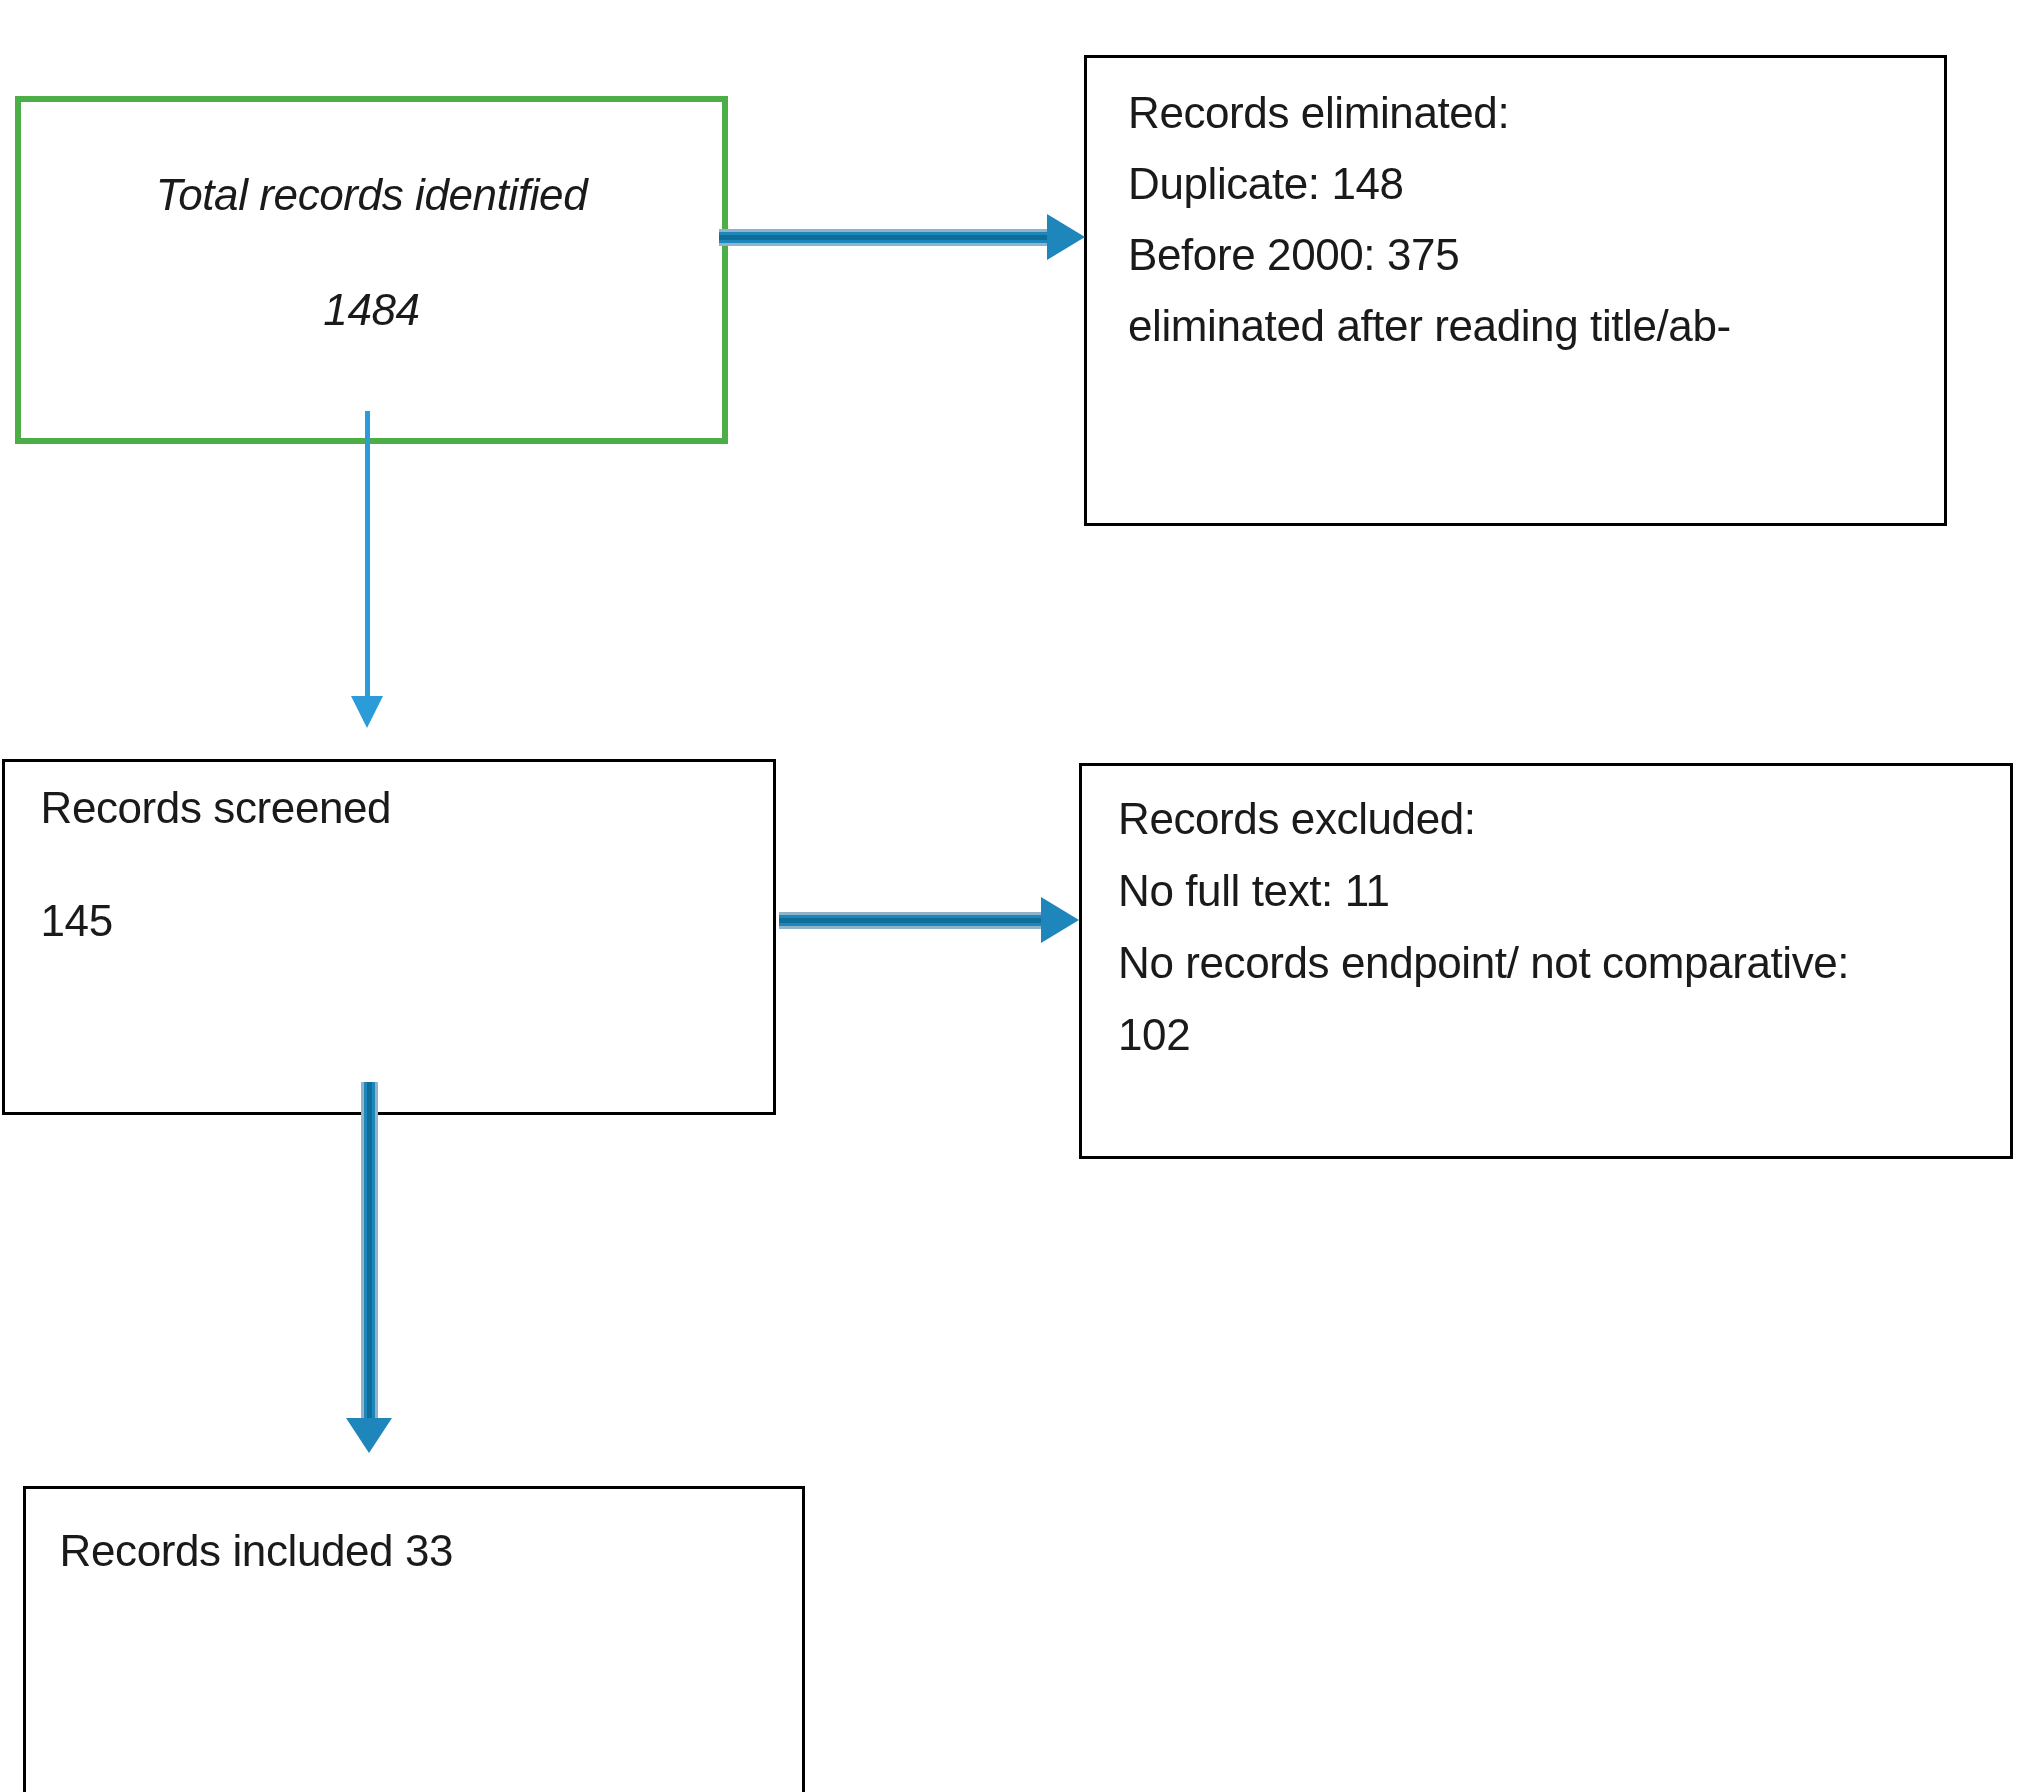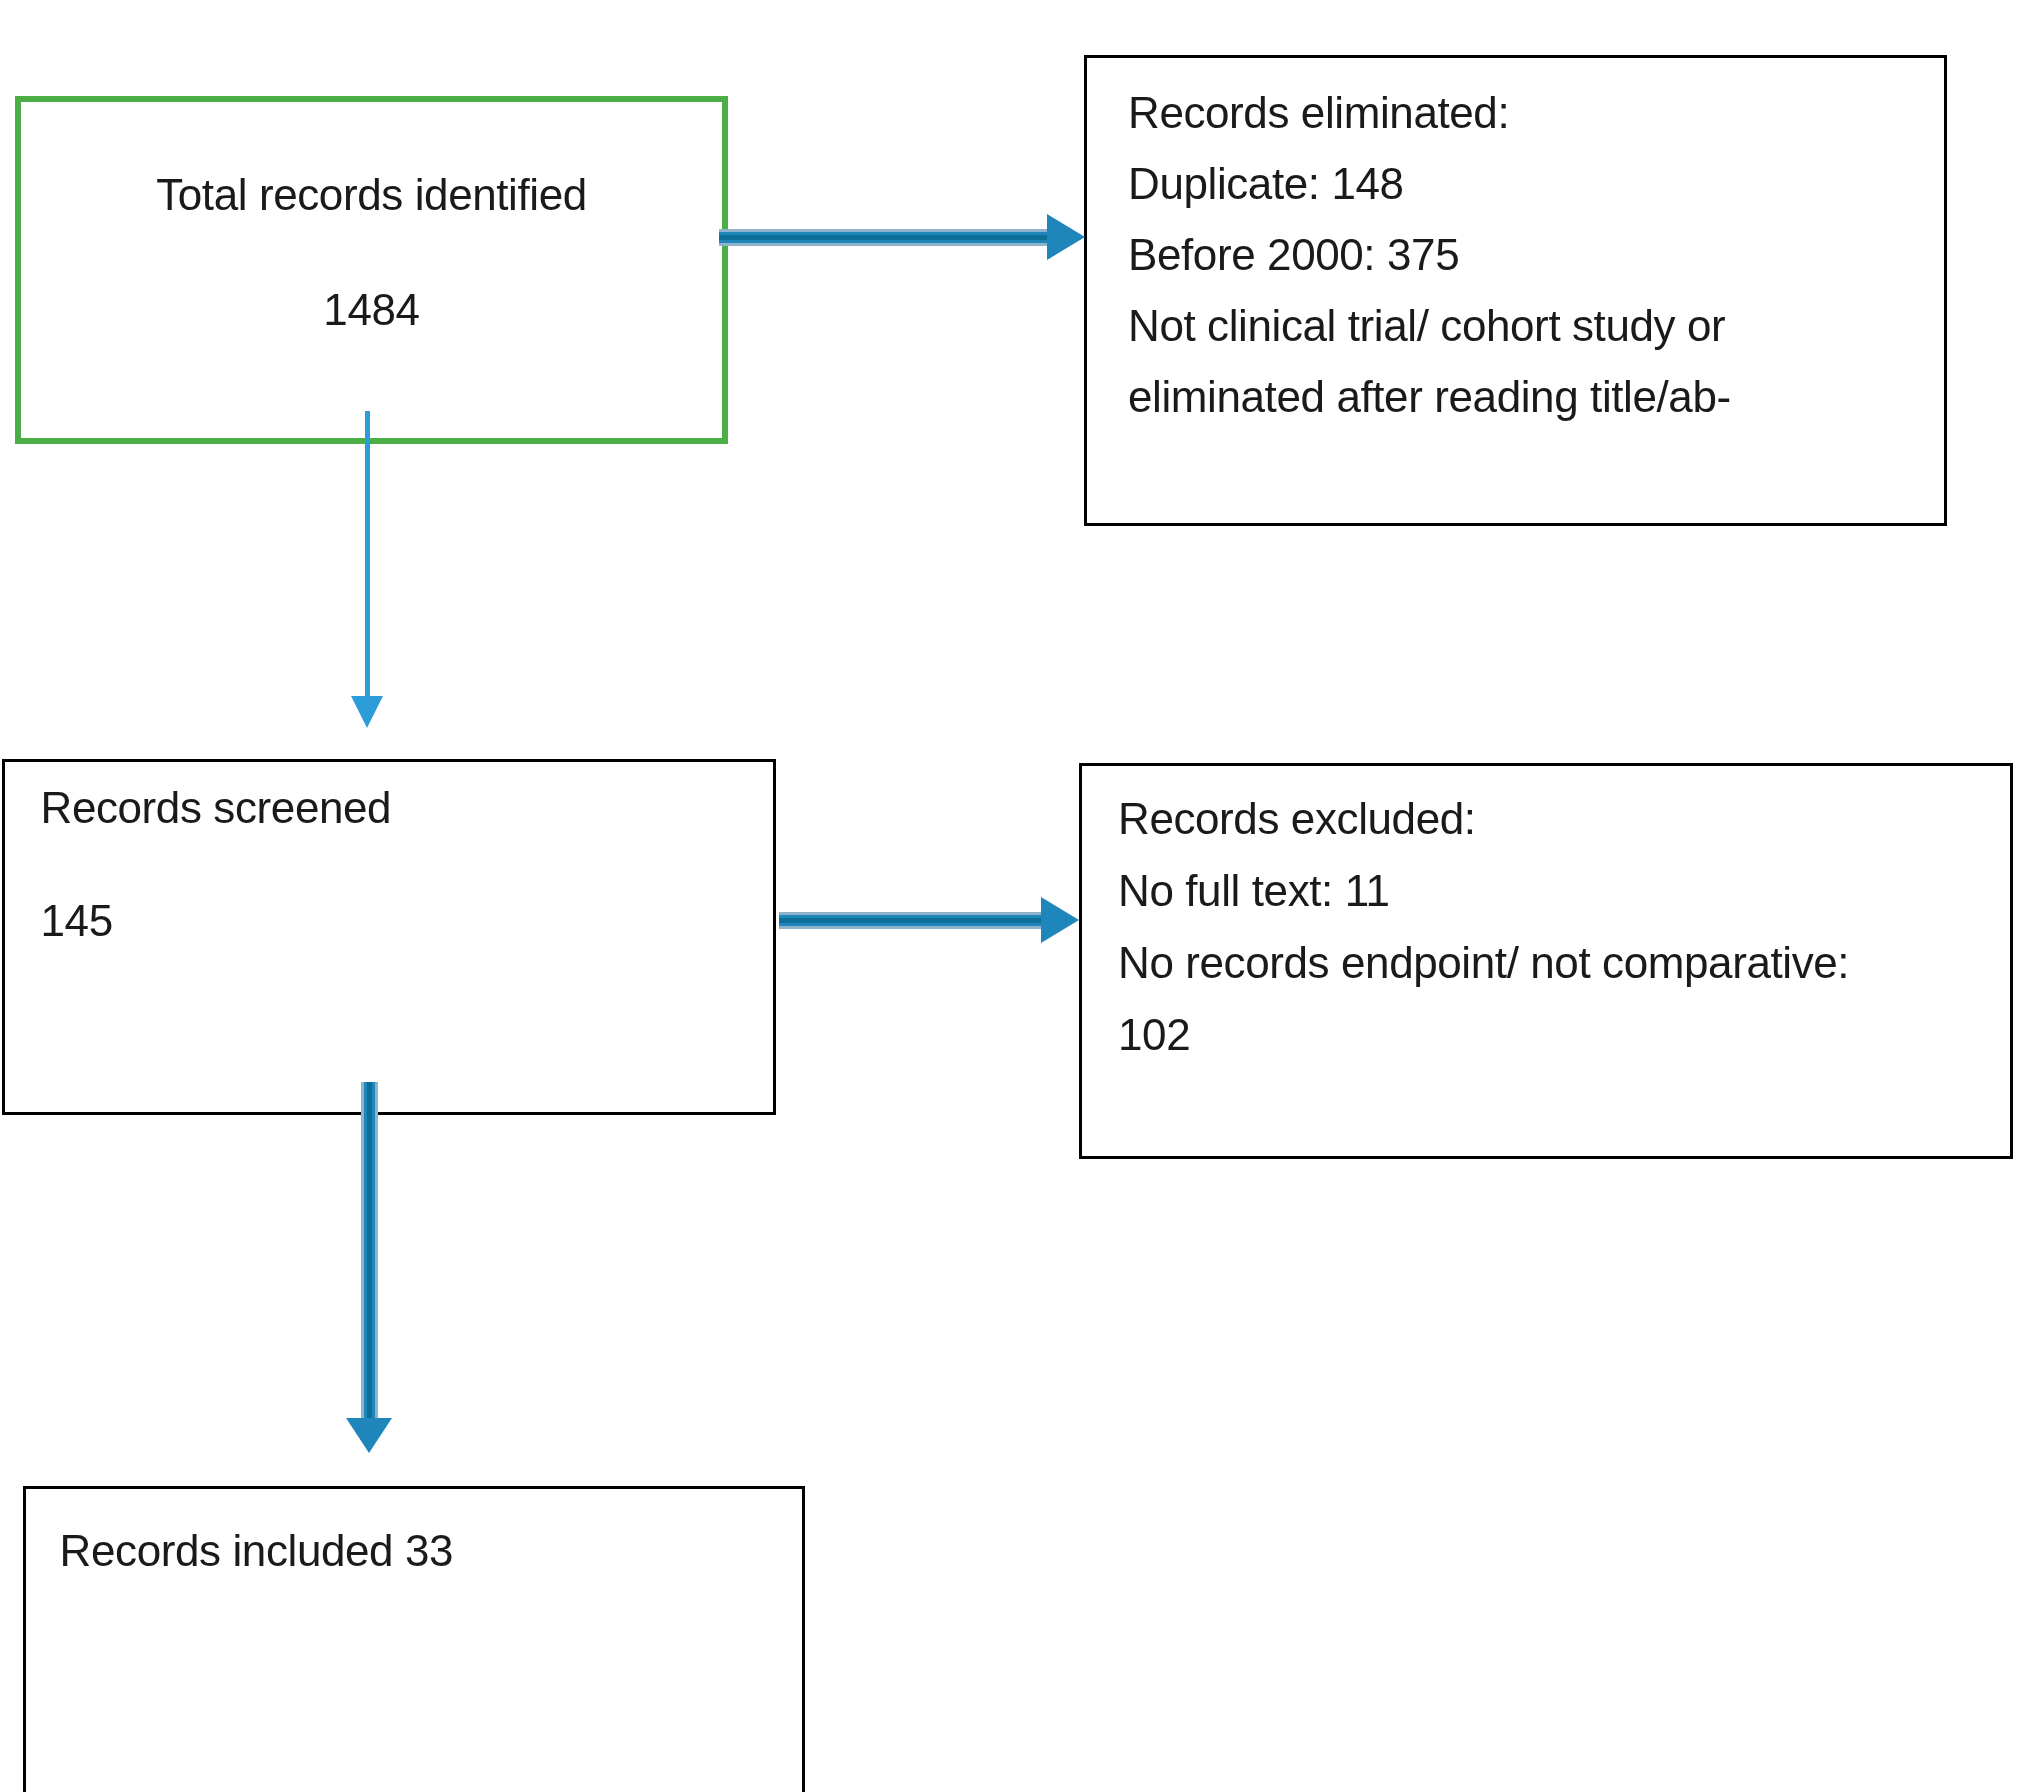--- a/index.html
+++ b/index.html
@@ -21,21 +21,21 @@
     font-size:44px;
     overflow:hidden;
   }
   .box{position:absolute;background:#ffffff;box-sizing:border-box;margin-top:32px;}
   .box.black{border:3.8px solid var(--box-border-black,#000);}
   .box.green{border:6px solid var(--box-border-green,#4cae47);}
 
   .line{white-space:nowrap;letter-spacing:-0.4px;}
 
   
-  #box-identified{left:15px;top:64px;width:713px;height:348px;text-align:center;padding-top:69px;}
+  #box-identified{left:15px;top:64px;width:713px;height:348px;text-align:center;padding-top:69px;font-style:italic;}
   #box-identified .title{line-height:47px;}
   #box-identified .count{line-height:47px;margin-top:68px;}
 
   #box-eliminated{left:1084px;top:23.4px;width:863px;height:471px;padding:19px 15px 0 41px;}
   #box-eliminated .line{line-height:71px;}
 
   #box-screened{left:1.5px;top:727px;width:774px;height:356px;padding:10px 15px 0 36px;}
   #box-screened .title{line-height:71px;}
   #box-screened .count{line-height:71px;margin-top:42px;}
 
@@ -103,21 +103,20 @@
 
   <div class="box green" id="box-identified">
     <div class="line title">Total records identified</div>
     <div class="line count">1484</div>
   </div>
 
   <div class="box black" id="box-eliminated">
     <div class="line">Records eliminated:</div>
     <div class="line">Duplicate: 148</div>
     <div class="line">Before 2000: 375</div>
-    <div class="line">Not clinical trial/ cohort study or</div>
     <div class="line">eliminated after reading title/ab-</div>
   </div>
 
   <div class="box black" id="box-screened">
     <div class="line title">Records screened</div>
     <div class="line count">145</div>
   </div>
 
   <div class="box black" id="box-excluded">
     <div class="line">Records excluded:</div>

